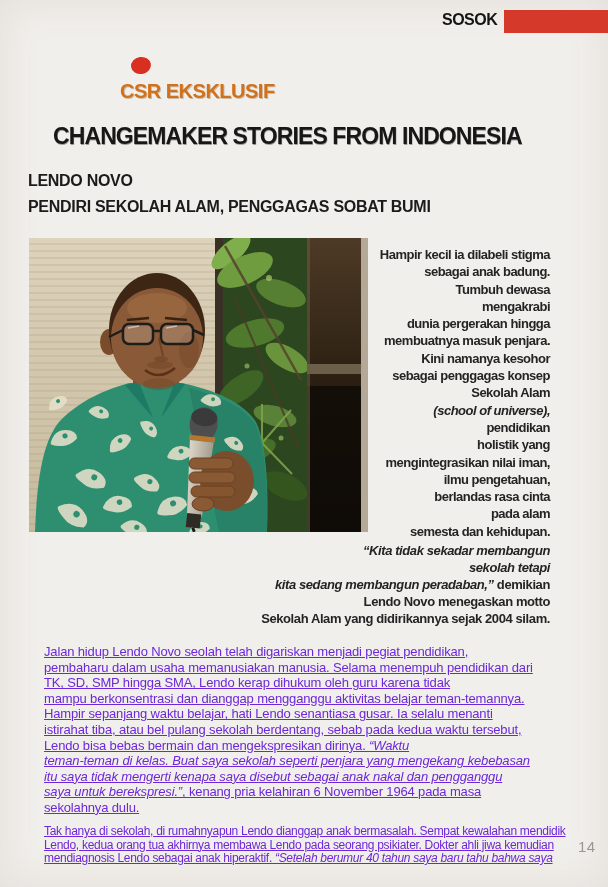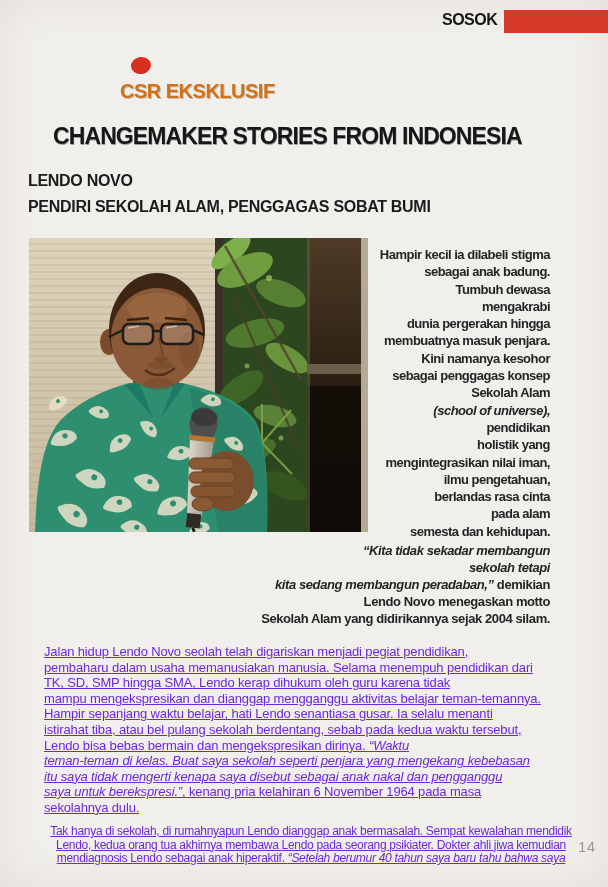--- a/index.html
+++ b/index.html
@@ -54,21 +54,21 @@
   .quote{
     position:absolute;left:60px;top:543px;width:490px;
     text-align:right;font-size:13px;font-weight:700;letter-spacing:-0.4px;
     line-height:16.9px;color:#242424;
   }
   .quote .t-line{white-space:nowrap;}
   
   .body-par{position:absolute;left:44px;color:#6d28d9;text-decoration:underline;}
   .body-par .t-line{white-space:nowrap;}
   .par1{top:644px;width:534px;font-size:13px;letter-spacing:-0.15px;line-height:15.6px;}
-  .par2{top:825px;width:534px;font-size:12px;letter-spacing:-0.3px;line-height:13.5px;text-align:center;}
+  .par2{top:825px;width:534px;font-size:12px;letter-spacing:-0.3px;line-height:13.5px;}
   .it{font-style:italic;}
   
   .page-number{
     position:absolute;left:546px;top:838px;
     font-size:15px;color:#9a9691;letter-spacing:0.5px;margin-left:32px;
   }
 </style>
 </head>
 <body>
 
@@ -242,21 +242,21 @@
       <div class="t-line"><span class="it">sekolah tetapi</span></div>
       <div class="t-line"><span class="it">kita sedang membangun peradaban,”</span><span> demikian</span></div>
       <div class="t-line"><span>Lendo Novo menegaskan motto</span></div>
       <div class="t-line"><span>Sekolah Alam yang didirikannya sejak 2004 silam.</span></div>
     </div>
 
   <div class="body-par par1">
       <div class="t-line"><span>Jalan hidup Lendo Novo seolah telah digariskan  menjadi pegiat pendidikan,</span></div>
       <div class="t-line"><span>pembaharu dalam usaha memanusiakan manusia. Selama menempuh pendidikan dari</span></div>
       <div class="t-line"><span>TK, SD, SMP hingga SMA, Lendo kerap dihukum oleh guru karena tidak</span></div>
-      <div class="t-line"><span>mampu mengekspresikan dan dianggap mengganggu aktivitas belajar teman-temannya.</span></div>
+      <div class="t-line"><span>mampu berkonsentrasi dan dianggap mengganggu aktivitas belajar teman-temannya.</span></div>
       <div class="t-line"><span>Hampir sepanjang waktu belajar, hati Lendo senantiasa gusar. Ia selalu menanti</span></div>
       <div class="t-line"><span>istirahat tiba, atau bel pulang sekolah berdentang, sebab pada kedua waktu tersebut,</span></div>
       <div class="t-line"><span>Lendo bisa bebas bermain dan mengekspresikan dirinya. </span><span class="it">“Waktu</span></div>
       <div class="t-line"><span class="it">teman-teman di kelas. Buat saya sekolah seperti penjara yang mengekang kebebasan</span></div>
       <div class="t-line"><span class="it">itu saya tidak mengerti kenapa saya disebut sebagai anak nakal dan pengganggu</span></div>
       <div class="t-line"><span class="it">saya untuk berekspresi.”</span><span>, kenang pria kelahiran 6 November 1964 pada masa</span></div>
       <div class="t-line"><span>sekolahnya dulu.</span></div>
     </div>
   <div class="page-number">14</div>
   <div class="body-par par2">

